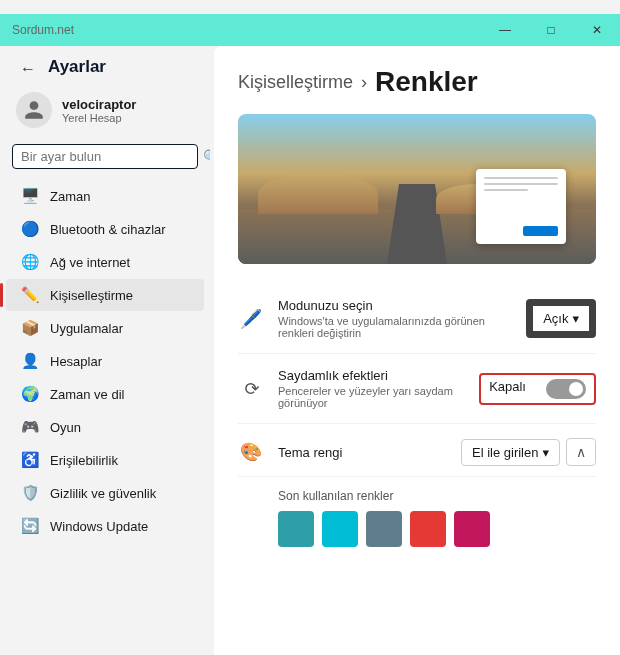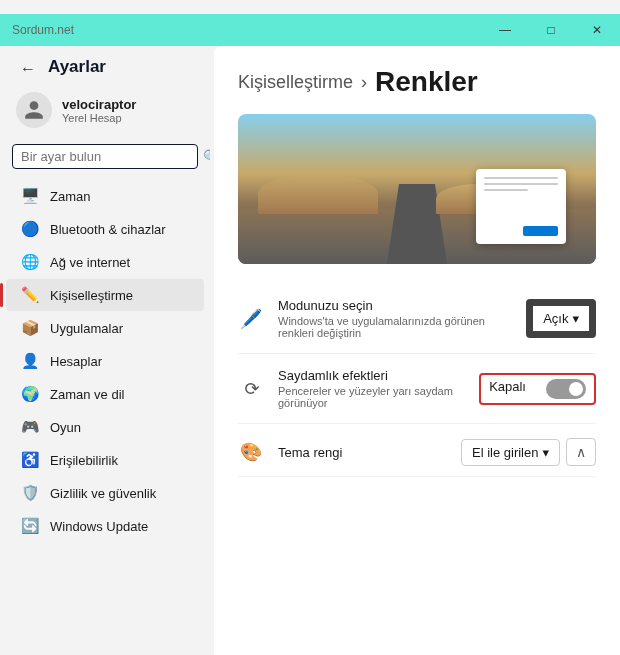--- a/index.html
+++ b/index.html
@@ -545,15 +545,25 @@
       <div class="tema-label">Tema rengi</div>
       <div class="tema-control">
         <div class="tema-select">
           <span>El ile girilen</span>
           <span>▾</span>
         </div>
         <div class="expand-btn">∧</div>
       </div>
     </div>
 
+    <div class="colors-section">
+      <div class="colors-label">Son kullanılan renkler</div>
+      <div class="color-swatches" id="color-swatches">
+          <div class="color-swatch" style="background: rgb(46, 158, 168);"></div>
+          <div class="color-swatch" style="background: rgb(0, 188, 212);"></div>
+          <div class="color-swatch" style="background: rgb(96, 125, 139);"></div>
+          <div class="color-swatch" style="background: rgb(229, 57, 53);"></div>
+          <div class="color-swatch" style="background: rgb(194, 24, 91);"></div>
+        </div>
+    </div>
 
   </div>
 </div>
 
 </body></html>

